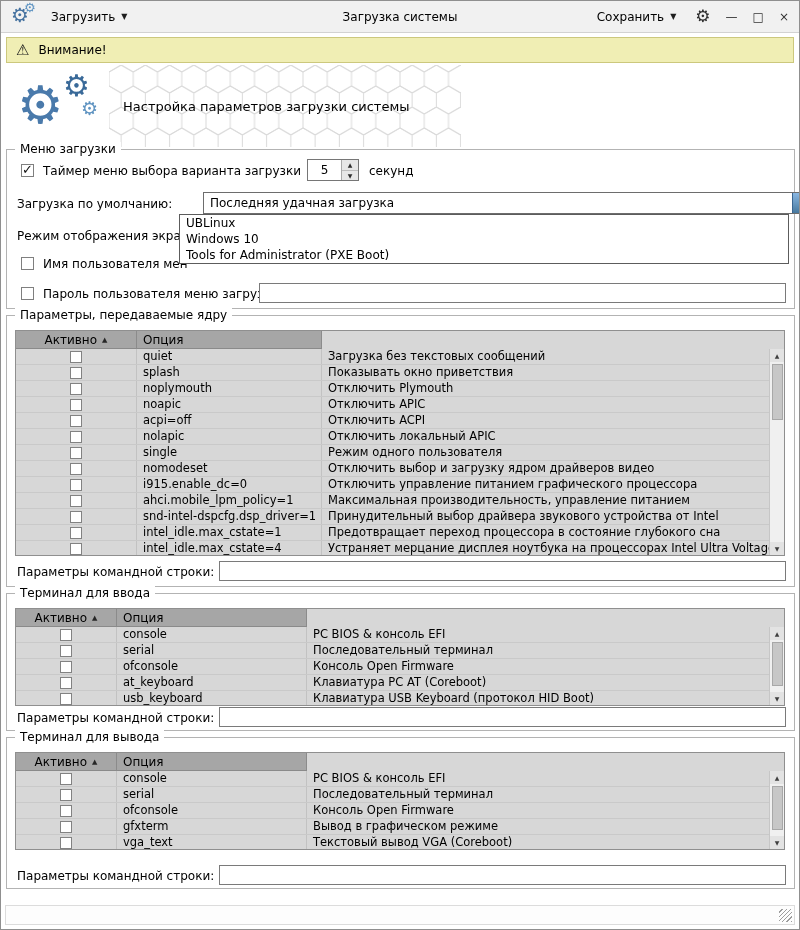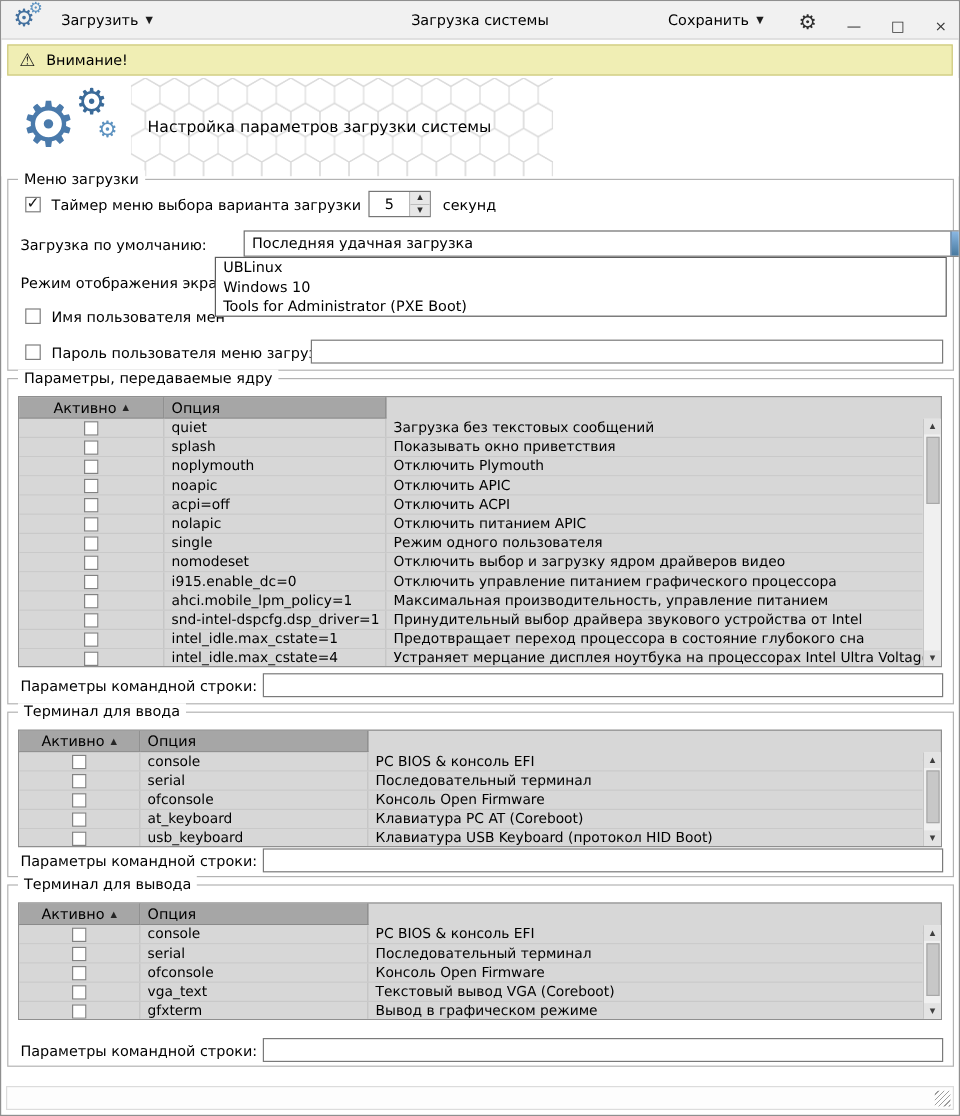--- a/index.html
+++ b/index.html
@@ -9,21 +9,21 @@
 
   
   .toolbar { position:absolute; top:0; left:0; right:0; height:32px; background:#f1f1f1; border-bottom:1px solid #d2d2d2; display:flex; align-items:center; padding:0 10px; }
   .tb-left { display:flex; align-items:center; gap:8px; }
   .app-icon { position:relative; width:28px; height:26px; }
   .app-icon .g1 { position:absolute; left:0; top:1px; font-size:20px; line-height:20px; color:#44719f; }
   .app-icon .g2 { position:absolute; left:13px; top:-3px; font-size:13px; line-height:13px; color:#5e93c1; }
   .tb-btn { display:flex; align-items:center; gap:6px; padding:4px 4px; cursor:default; }
   .caret { font-size:8px; color:#1d1d1d; }
   .tb-title { position:absolute; left:0; right:0; text-align:center; pointer-events:none; }
-  .tb-right { margin-left:auto; display:flex; align-items:flex-end; gap:25px; }
+  .tb-right { margin-left:auto; display:flex; align-items:center; gap:15px; }
   .gear-btn { font-size:17px; color:#2d2d2d; line-height:17px; }
   .win-ctl { font-size:12px; color:#333; line-height:12px; }
 
   
   .warning { position:absolute; top:36px; left:5px; right:5px; height:26px; background:#f0eeb4; border:1px solid #ccc87d; display:flex; align-items:center; gap:9px; padding:0 9px; }
   .warn-icon { font-size:15px; line-height:15px; color:#1a1a1a; }
 
   
   .header { position:absolute; top:64px; left:0; right:0; height:82px; background:#fff; }
   .hexes { position:absolute; left:108px; top:0; }
@@ -248,21 +248,21 @@
             </div>
             <div class="td copt">acpi=off</div>
             <div class="td last">Отключить ACPI</div>
           </div>
 
           <div class="tr">
             <div class="td cact">
               <span class="row-cb"></span>
             </div>
             <div class="td copt">nolapic</div>
-            <div class="td last">Отключить питанием APIC</div>
+            <div class="td last">Отключить локальный APIC</div>
           </div>
 
           <div class="tr">
             <div class="td cact">
               <span class="row-cb"></span>
             </div>
             <div class="td copt">single</div>
             <div class="td last">Режим одного пользователя</div>
           </div>
 
@@ -421,30 +421,30 @@
               <span class="row-cb"></span>
             </div>
             <div class="td copt">ofconsole</div>
             <div class="td last">Консоль Open Firmware</div>
           </div>
 
           <div class="tr">
             <div class="td cact">
               <span class="row-cb"></span>
             </div>
+            <div class="td copt">gfxterm</div>
+            <div class="td last">Вывод в графическом режиме</div>
+          </div>
+
+          <div class="tr">
+            <div class="td cact">
+              <span class="row-cb"></span>
+            </div>
             <div class="td copt">vga_text</div>
             <div class="td last">Текстовый вывод VGA (Coreboot)</div>
-          </div>
-
-          <div class="tr">
-            <div class="td cact">
-              <span class="row-cb"></span>
-            </div>
-            <div class="td copt">gfxterm</div>
-            <div class="td last">Вывод в графическом режиме</div>
           </div>
         </div>
       <div class="vscroll">
         <div class="sb-btn">▲</div>
         <div class="sb-thumb"></div>
         <div class="sb-btn down">▼</div>
       </div>
     </div>
     <span class="lbl" style="left:10px; top:131px;">Параметры командной строки:</span>
     <input class="text-input" style="left: 212px; top: 127px; right: 8px;" value="">

